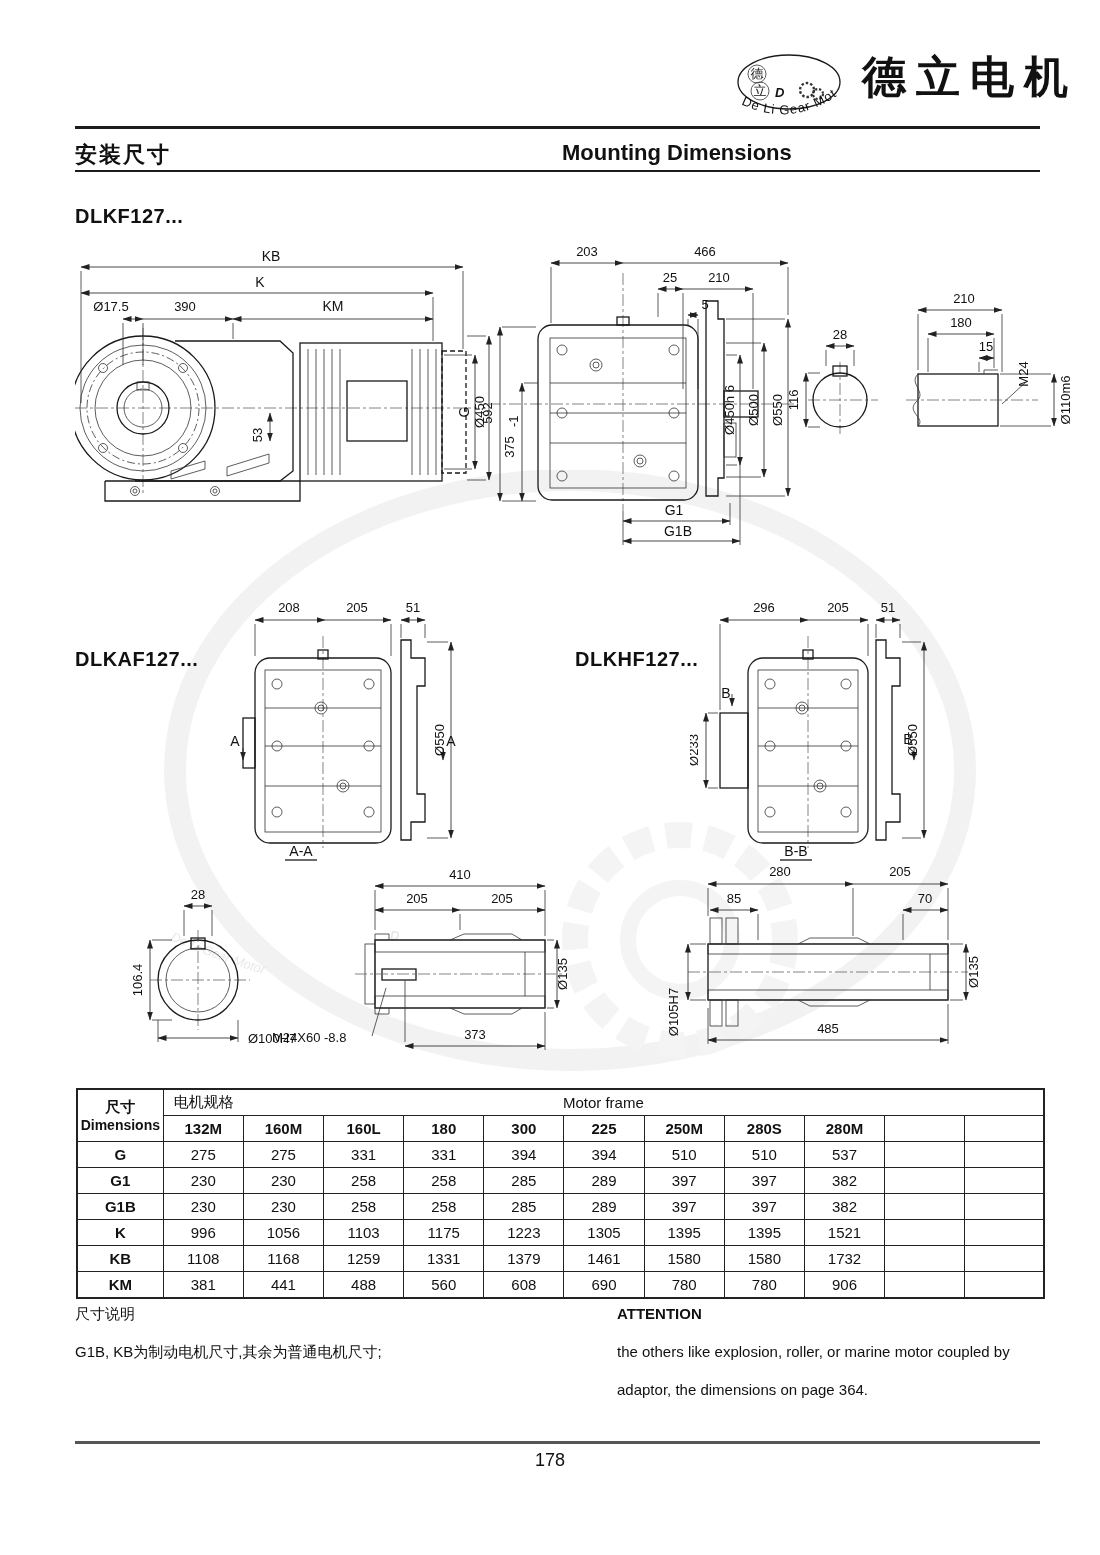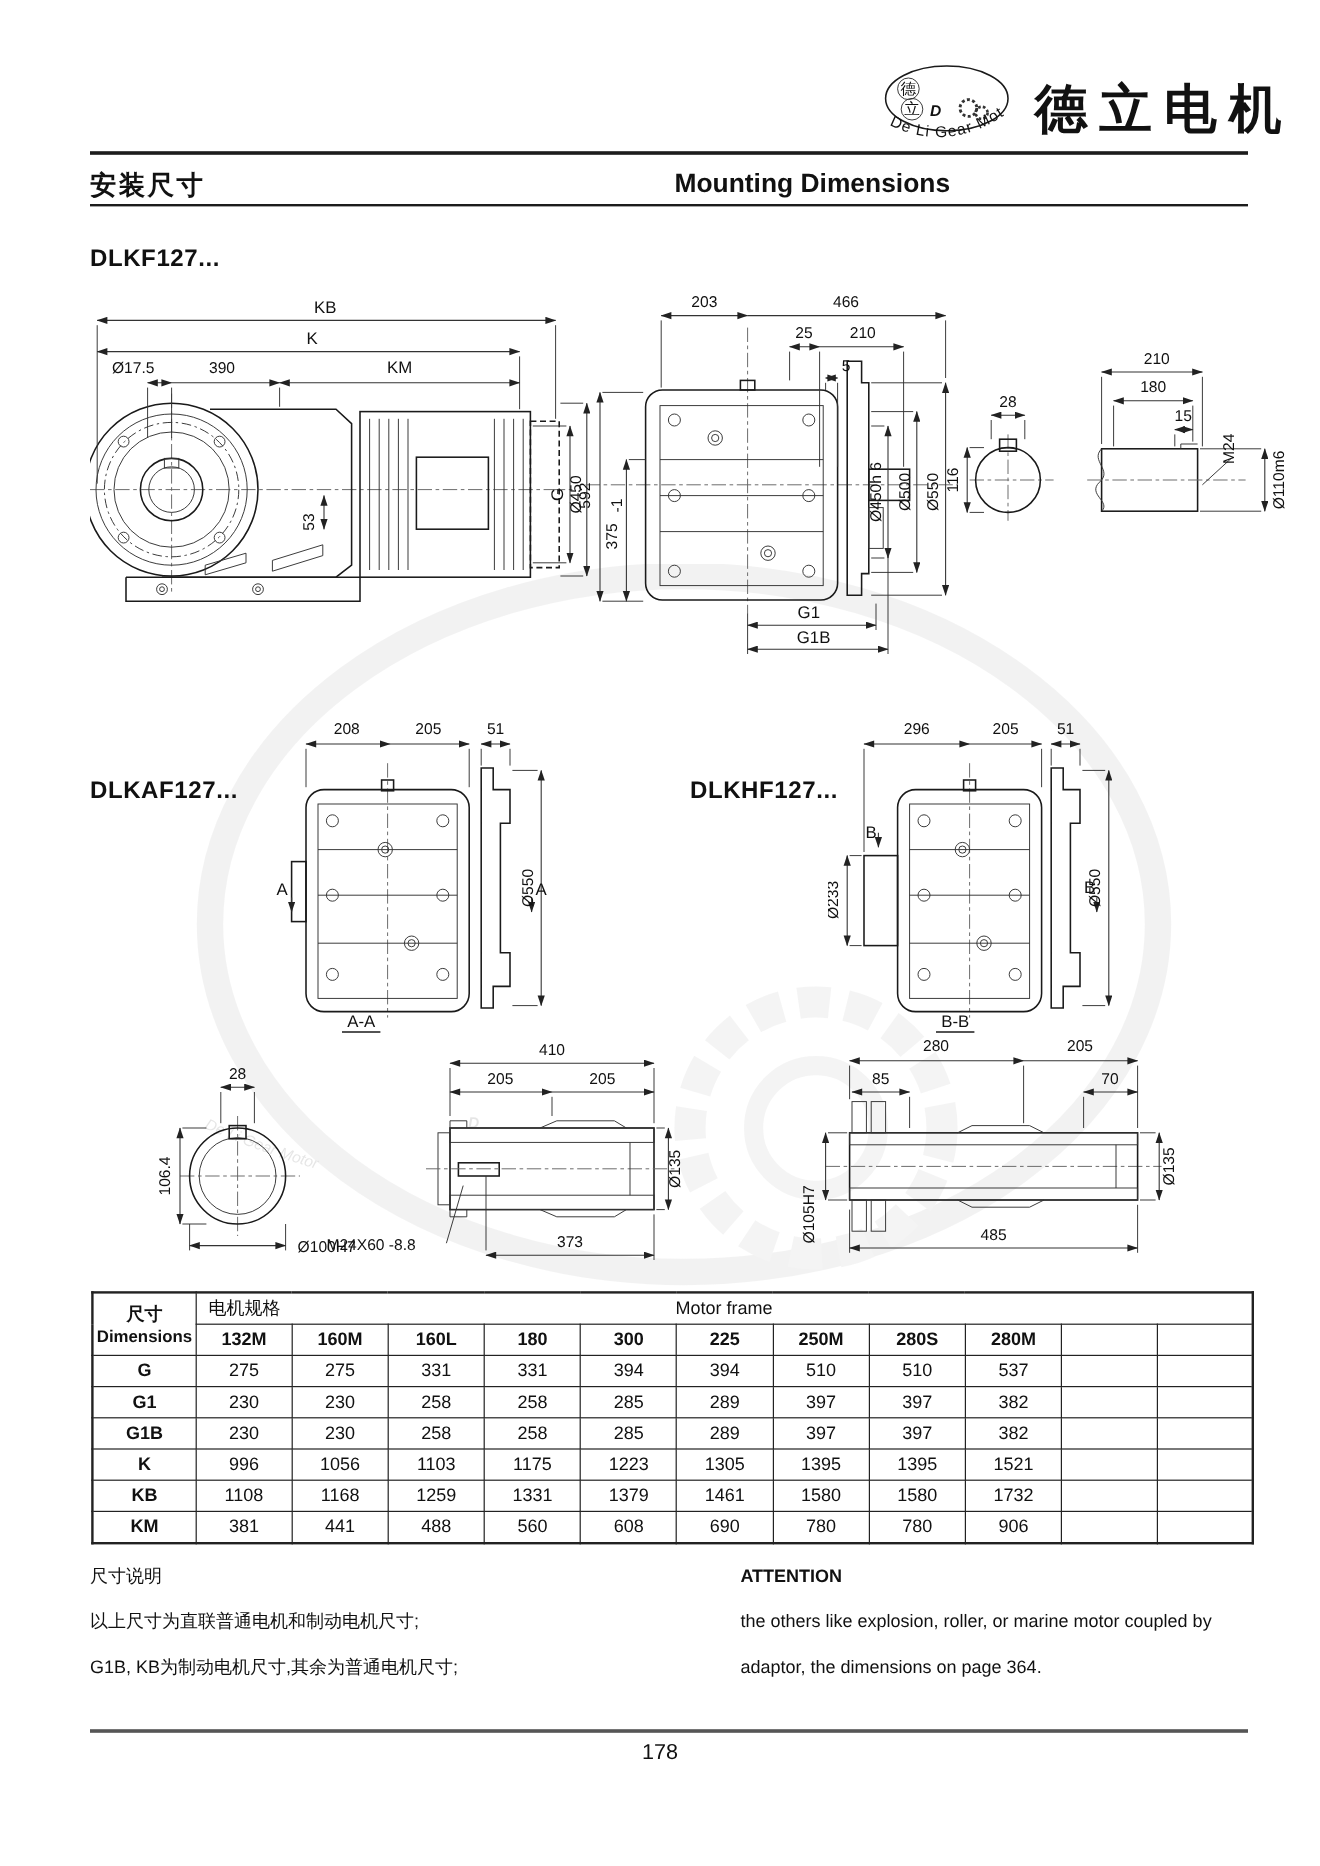--- a/index.html
+++ b/index.html
@@ -13,21 +13,21 @@
   .brand{font-size:44px;font-weight:bold;font-family:"DejaVu Serif","Liberation Serif",serif;
          letter-spacing:10px;}
   svg text{font-family:"Liberation Sans",sans-serif;font-size:13px;fill:#111;}
   svg text.big{font-size:14px;}
   .ln{stroke:#1a1a1a;stroke-width:1.3;fill:none;}
   .thin{stroke:#333;stroke-width:.8;fill:none;}
   .dim{stroke:#333;stroke-width:.9;fill:none;}
   .cl{stroke:#666;stroke-width:.8;fill:none;stroke-dasharray:12 3 3 3;}
   .dash{stroke-dasharray:5 3;}
   .wm{opacity:.10;}
-  table.dims{border-collapse:collapse;table-layout:fixed;width:969px;font-size:15px;}
+  table.dims{border-collapse:collapse;table-layout:fixed;width:969px;font-size:15px;margin-top:12px;}
   table.dims td,table.dims th{border:1px solid #222;text-align:center;height:25px;padding:0;}
   table.dims{border:2px solid #222;}
   th.dimhead{font-weight:bold;}
   .dimhead-en{font-weight:bold;font-size:14px;}
   .spec-row{position:relative;font-weight:normal;text-align:center;}
   .spec-cn{position:absolute;left:10px;top:3px;font-size:15px;}
   .note{font-size:15px;line-height:38px;}
   .note-title-en{font-weight:bold;font-size:15px;}
   .pagenum{font-size:18px;}
 </style>
@@ -75,21 +75,21 @@
     <circle cx="85" cy="44" r="5" fill="none" stroke="#333" stroke-width="2.2" stroke-dasharray="2.2 1.8"></circle>
     <defs>
         <path id="logoArc" d="M8,54 Q56,78 104,46" fill="none"></path>
       </defs>
     <text font-size="8" fill="#444" letter-spacing="1">
       <textPath href="#logoArc">De Li Gear Motor</textPath>
     </text>
   </g>
 </svg>
 
-<div class="abs brand" style="left:862px;top:62px;">德立电机</div>
+<div class="abs brand" style="left:862px;top:48px;">德立电机</div>
 
 <div class="rule" style="left:75px;top:126px;width:965px;height:3px;"></div>
 <div class="abs h1cn" style="left:75px;top:140px;">安装尺寸</div>
 <div class="abs h1en" style="left:562px;top:140px;">Mounting Dimensions</div>
 <div class="rule" style="left:75px;top:170px;width:965px;height:1.6px;"></div>
 
 <div class="abs model" style="left:75px;top:205px;">DLKF127...</div>
 
 <svg class="abs" style="left:75px;top:243px;" width="420" height="300" viewBox="0 0 420 300">
   <g>
@@ -516,21 +516,20 @@
     <td>906</td>
     <td></td>
     <td></td>
   </tr>
 </tbody>
     </table>
 </div>
 
 <div class="abs note" style="left:75px;top:1295px;width:500px;">
   <div>尺寸说明</div>
-  <div>以上尺寸为直联普通电机和制动电机尺寸;</div>
   <div>G1B, KB为制动电机尺寸,其余为普通电机尺寸;</div>
 </div>
 <div class="abs note" style="left:617px;top:1295px;width:440px;">
   <div class="note-title-en">ATTENTION</div>
   <div>the others like explosion, roller, or marine motor coupled by</div>
   <div>adaptor, the dimensions on page 364.</div>
 </div>
 
 <div class="rule" style="left:75px;top:1441px;width:965px;height:2.5px;background:#555;"></div>
 <div class="abs pagenum" style="left:0;top:1450px;width:1100px;text-align:center;">178</div>

